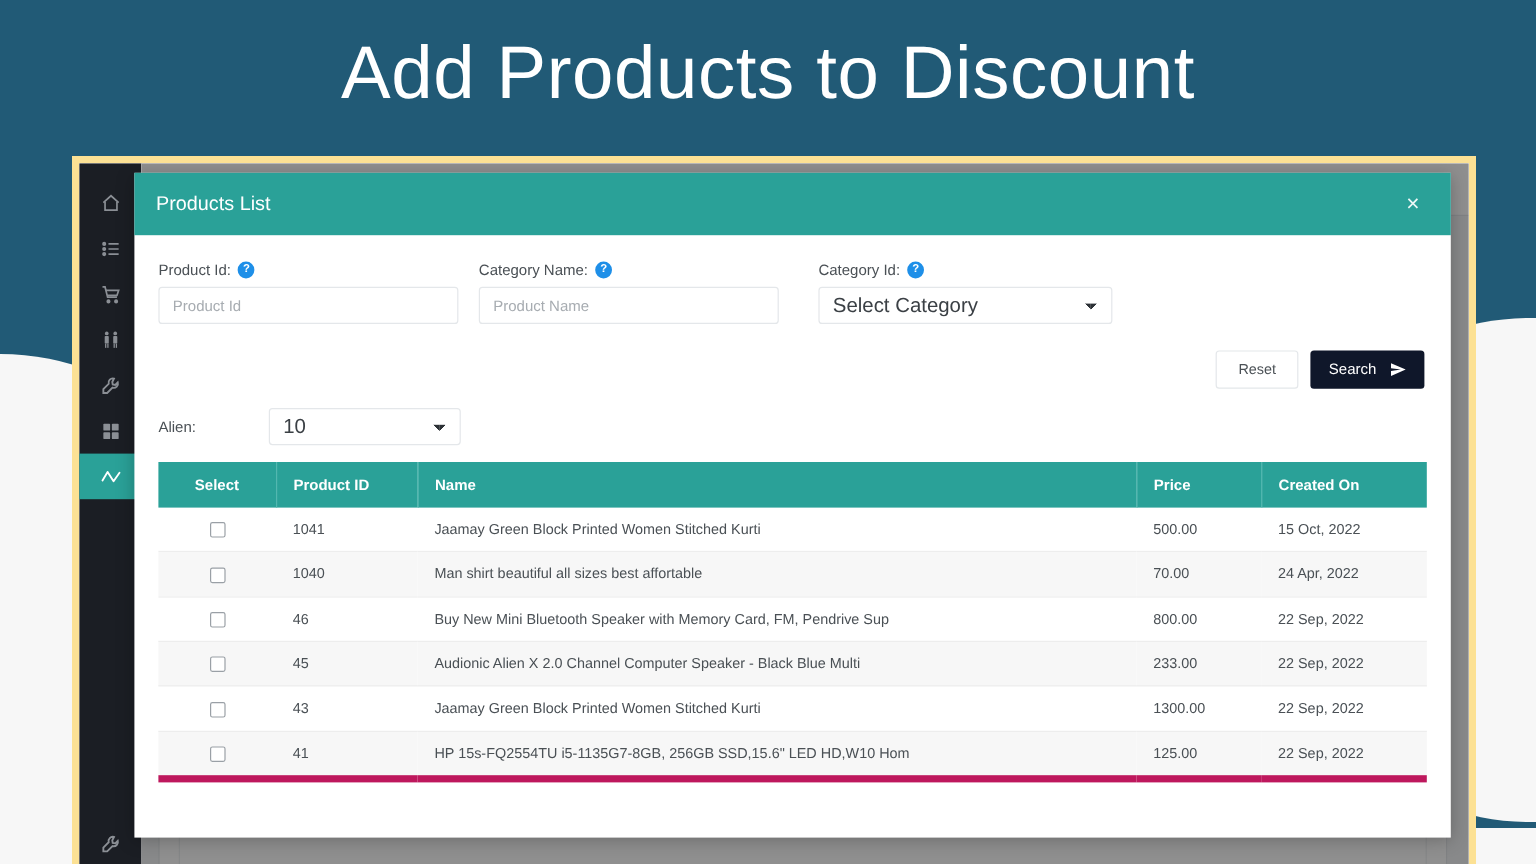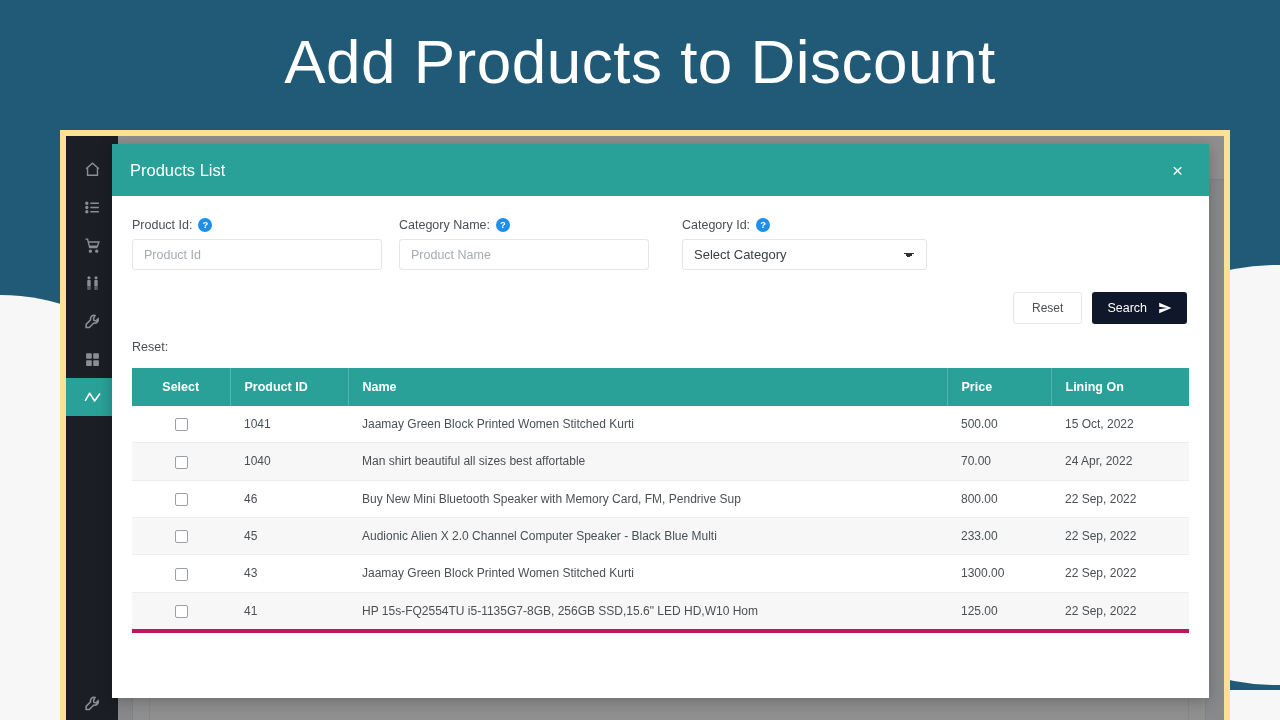--- a/index.html
+++ b/index.html
@@ -166,21 +166,21 @@
     width: 100%; height: 31px;
     border: 1px solid #e4e7ea; border-radius: 3px;
     padding: 0 11px; font-size: 12.5px; color: #3b4045;
     background: #ffffff; outline: none;
     font-family: "Liberation Sans", sans-serif;
   }
   .text-input::placeholder { color: #a7acb1; }
   .select-input {
     width: 100%; height: 31px;
     border: 1px solid #e4e7ea; border-radius: 3px;
-    padding: 0 8px 0 11px; font-size: 13px; color: #3b4045;
+    padding: 0 8px 0 11px; font-size: 17px; color: #3b4045;
     background: #ffffff; outline: none;
     font-family: "Liberation Sans", sans-serif;
     -webkit-appearance: none; appearance: none;
     background-image: linear-gradient(45deg, transparent 50%, #2c3136 50%),
                       linear-gradient(135deg, #2c3136 50%, transparent 50%);
     background-position: calc(100% - 17px) 13px, calc(100% - 12px) 13px;
     background-size: 5px 5px, 5px 5px;
     background-repeat: no-repeat;
   }
   #field-category { width: 245px; margin-right: 0; margin-left: 16px; }
@@ -219,21 +219,21 @@
     text-align: left; padding: 12px 14px;
     border-right: 1px solid #53b7b0;
   }
   thead th:last-child { border-right: none; }
   tbody td {
     font-size: 12px; color: #4a5055;
     padding: 11px 14px;
     border-bottom: 1px solid #ededed;
   }
   tbody tr:nth-child(even) { background: #f7f7f7; }
-  tbody tr:last-child td { border-bottom: 4px solid #be185d; }
+  tbody tr:last-child td { border-bottom: 6px solid #be185d; }
   .col-select { width: 98px; text-align: center; }
   .col-pid    { width: 118px; }
   .col-name   { width: auto; }
   .col-price  { width: 104px; }
   .col-date   { width: 138px; }
   td.col-select { text-align: center; }
   .row-check {
     width: 13px; height: 13px;
     border: 1px solid #9aa0a6; border-radius: 2px;
     background: #ffffff; display: inline-block; vertical-align: middle;
@@ -390,31 +390,34 @@
             <button id="btn-reset">Reset</button>
             <button id="btn-search">
               <span>Search</span>
               <svg viewBox="0 0 24 24">
                   <path d="M2 21l21-9L2 3v7l14 2-14 2z"></path>
                 </svg>
             </button>
           </div>
 
           <div class="show-row">
-            <span class="show-label">Reset:</span>
+            <span class="show-label">Alien:</span>
+            <select class="select-input" id="show-select">
+              <option>10</option>
+            </select>
           </div>
 
           <table>
             <thead>
               <tr>
                 <th class="col-select">Select</th>
                 <th class="col-pid">Product ID</th>
                 <th class="col-name">Name</th>
                 <th class="col-price">Price</th>
-                <th class="col-date">Lining On</th>
+                <th class="col-date">Created On</th>
               </tr>
             </thead>
             <tbody id="table-body">
                 <tr>
                   <td class="col-select"><span class="row-check"></span></td>
                   <td class="col-pid">1041</td>
                   <td class="col-name">Jaamay Green Block Printed Women Stitched Kurti</td>
                   <td class="col-price">500.00</td>
                   <td class="col-date">15 Oct, 2022</td>
                 </tr>

